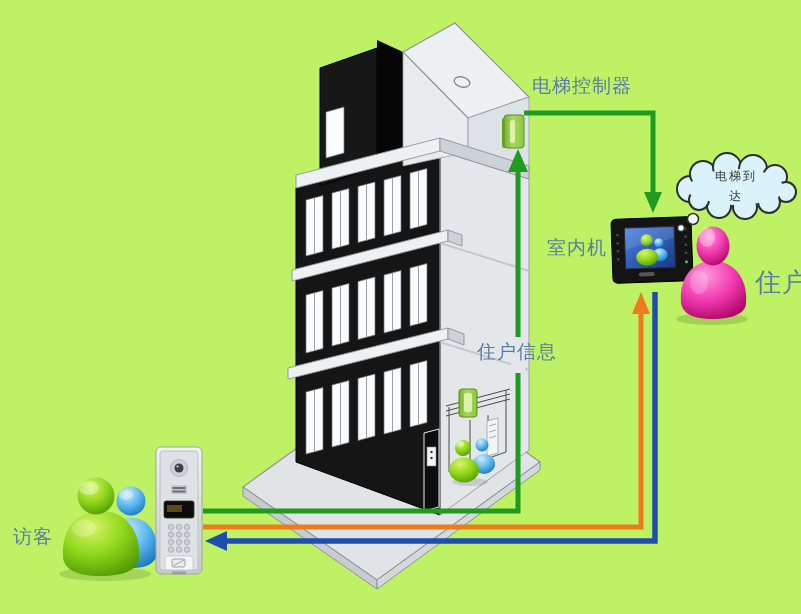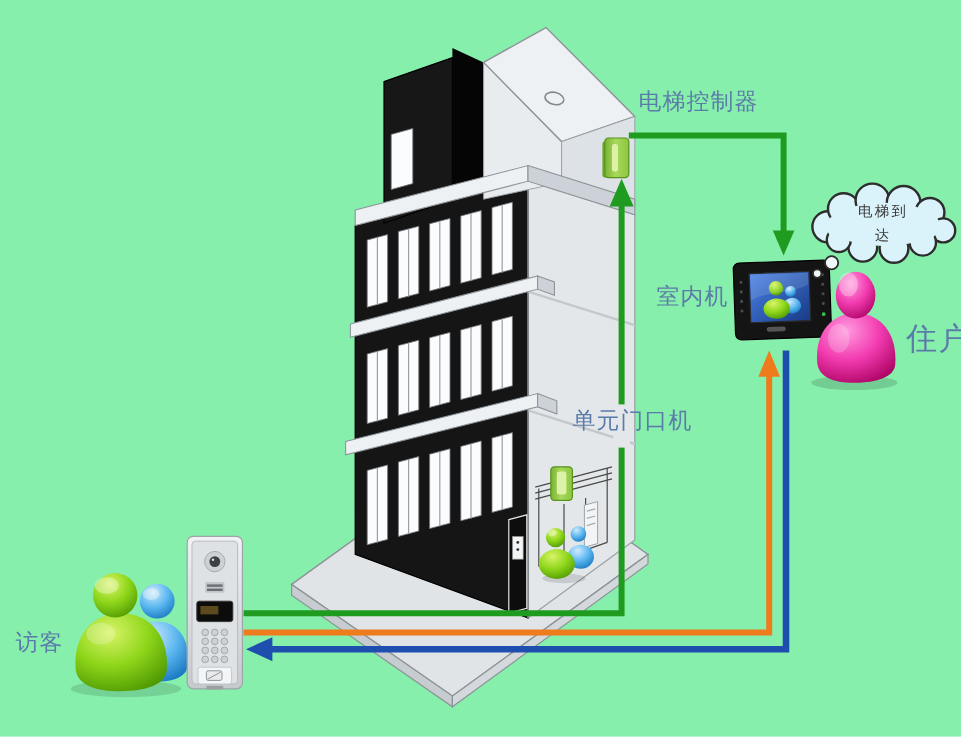--- a/index.html
+++ b/index.html
@@ -1,16 +1,16 @@
 <!DOCTYPE html>
 <html style="--green-line: #1f9c1f; --orange-line: #ee7b1c; --blue-line: #1e4fae; --label-text: #5b7ba8; --cloud-fill: #daf2f9; --cloud-text: #3a3a3a; --visitor-green: #76c515; --visitor-blue: #2e9fe0; --resident-pink: #e8199c; --controller-green: #8cc63f;"><head>
 <meta charset="utf-8">
 <style>
   html,body{margin:0;padding:0;background:#fff;}
-  .stage{position:relative;width:801px;height:614px;background:#86efac;overflow:hidden;
+  .stage{position:relative;width:801px;height:614px;background:#bef264;overflow:hidden;
          font-family:"Liberation Sans","DejaVu Sans",sans-serif;}
   .stage svg{position:absolute;left:0;top:0;}
   .lbl{position:absolute;color:var(--label-text,#5b7ba8);font-size:19px;white-space:nowrap;
        letter-spacing:1px;line-height:1.1;}
   .lbl-elevator-controller{left:532px;top:76px;}
   .lbl-indoor-monitor{left:547px;top:238px;}
   .lbl-resident{left:755px;top:268px;font-size:26px;}
   .lbl-resident-info{left:477px;top:342px;}
   .lbl-visitor{left:13px;top:527px;}
   .lbl-door-station{left:134px;top:585px;letter-spacing:0.5px;}
@@ -313,20 +313,20 @@
       <rect x="172" y="559" width="13" height="8" rx="1.5" fill="#e8eaec" stroke="#8b9095" stroke-width="0.8"></rect>
       <line x1="173" y1="566" x2="184" y2="560" stroke="#8b9095" stroke-width="0.8"></line>
     </g>
     <rect x="172" y="571.5" width="14" height="3" fill="#9ba0a5"></rect>
   </g>
 </svg>
 
 <div class="lbl lbl-elevator-controller">电梯控制器</div>
 <div class="lbl lbl-indoor-monitor">室内机</div>
 <div class="lbl lbl-resident">住户</div>
-<div class="lbl lbl-resident-info">单元门口机</div>
+<div class="lbl lbl-resident-info">住户信息</div>
 <div class="lbl lbl-visitor">访客</div>
 <div class="lbl lbl-cloud">
   <span>电梯到</span><br>
   <span>达</span>
 </div>
 
 </div>
 
 </body></html>

